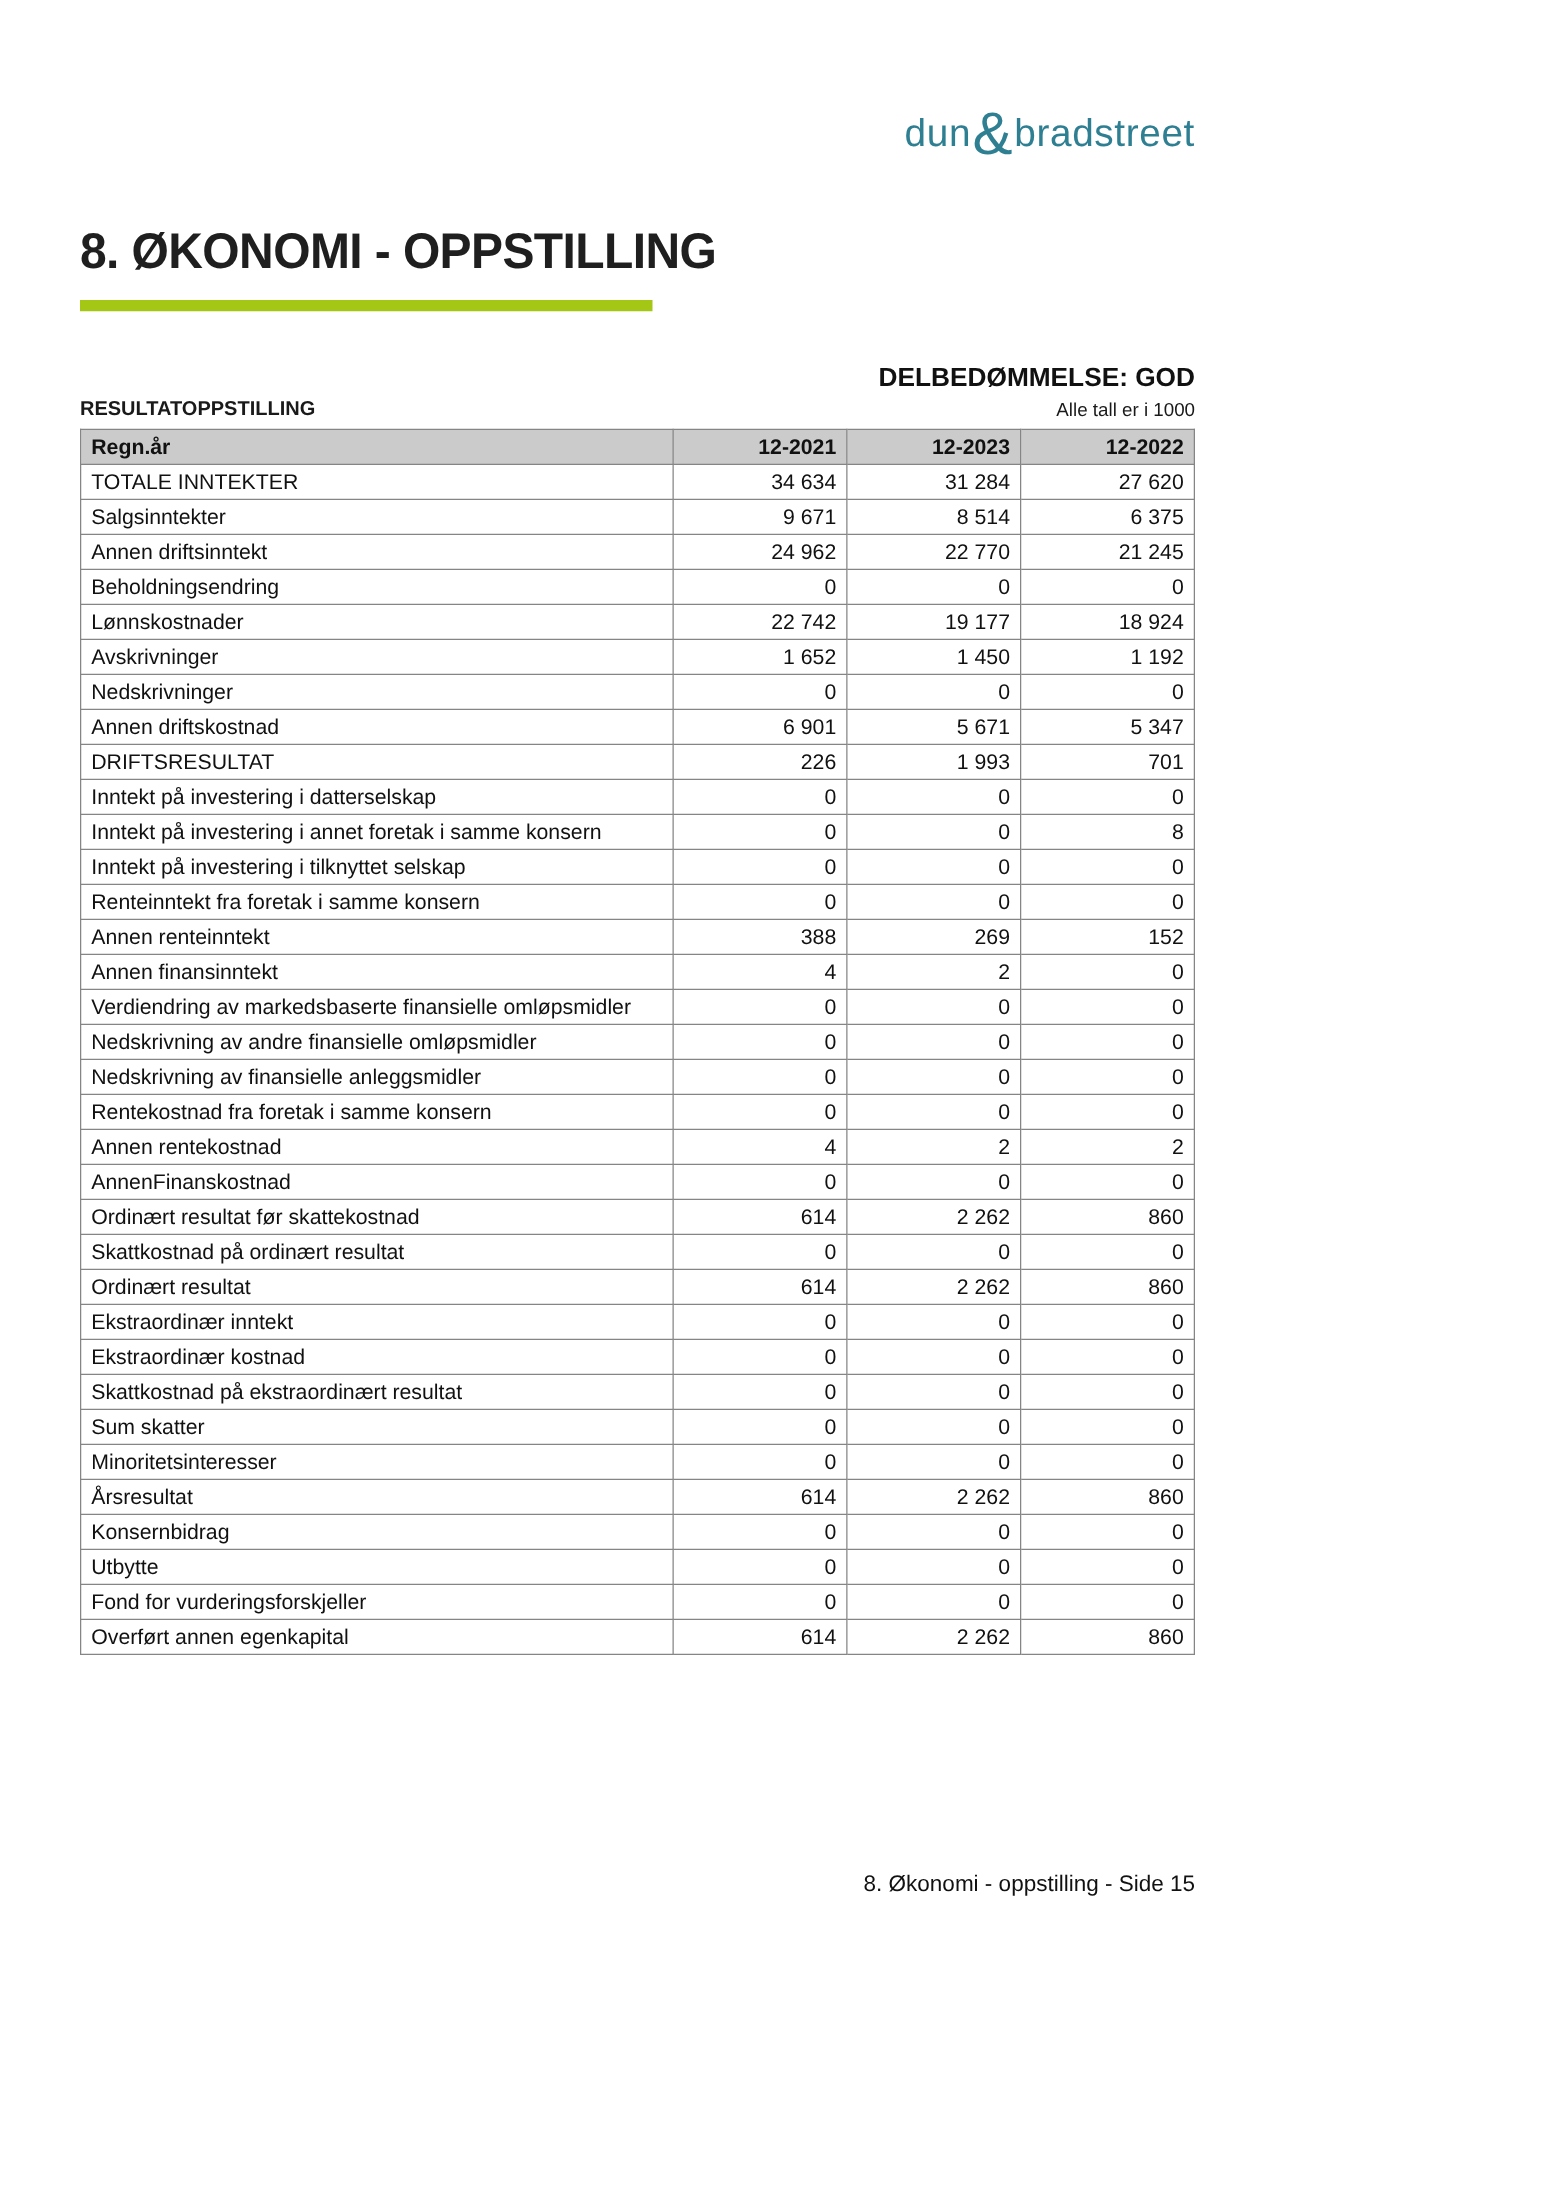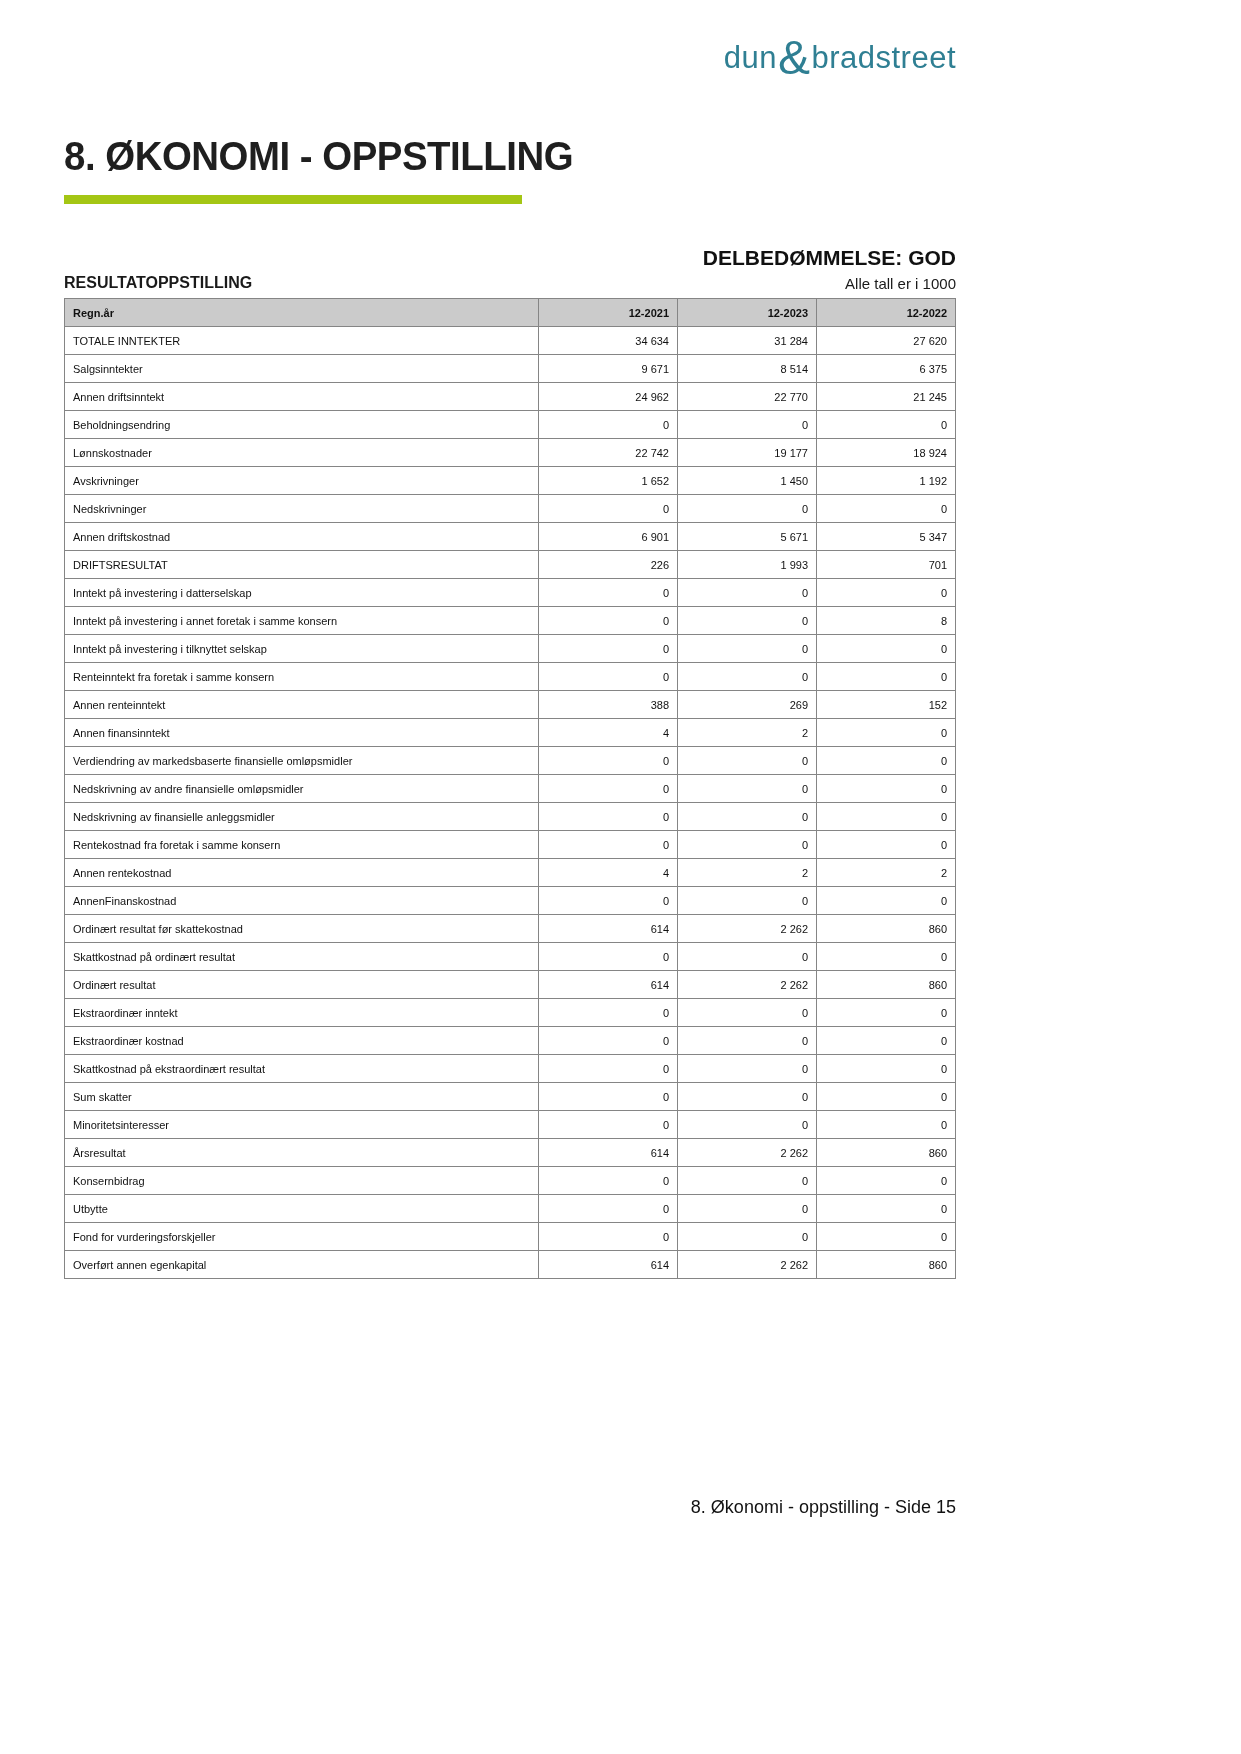--- a/index.html
+++ b/index.html
@@ -10,26 +10,26 @@
     font-family: "Liberation Sans", sans-serif;
     color: #1a1a1a;
     overflow: hidden;
   }
   .content {
     position: absolute;
     left: 64px; top: 0;
     width: 892px;
   }
   .logo {
-    padding-top: 34px;
+    padding-top: 88px;
     text-align: right;
     color: #2f7f93;
     font-size: 31px;
     letter-spacing: 0.5px;
-    line-height: 48px;
+    line-height: 38px;
     white-space: nowrap;
   }
   .logo .amp {
     font-size: 48px;
     font-weight: normal;
     vertical-align: -6px;
     margin: 0 1px;
   }
   .title {
     margin-top: 52px;
@@ -59,21 +59,21 @@
     justify-content: space-between;
     align-items: flex-end;
     margin-top: 4px;
   }
   .table-caption { font-size: 16px; font-weight: bold; }
   .units-note { font-size: 15px; }
   table.results {
     margin-top: 6px;
     width: 100%;
     border-collapse: collapse;
-    font-size: 11px;
+    font-size: 17px;
     color: #111;
   }
   table.results th, table.results td {
     border: 1px solid #858585;
     padding: 3px 8px;
     height: 28px;
     vertical-align: middle;
   }
   table.results th {
     background: #cbcbcb;

